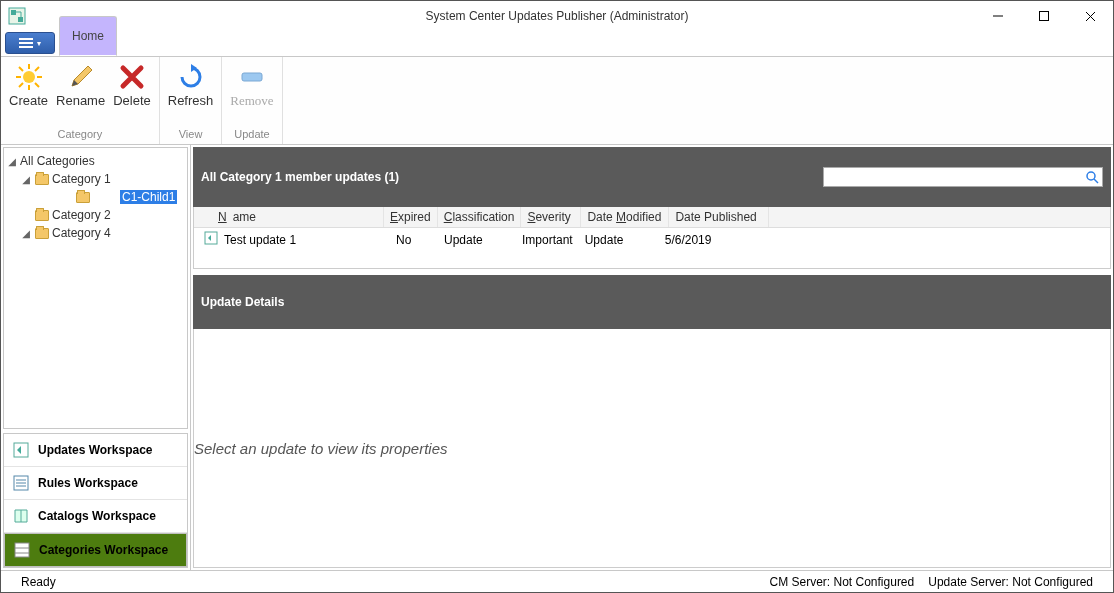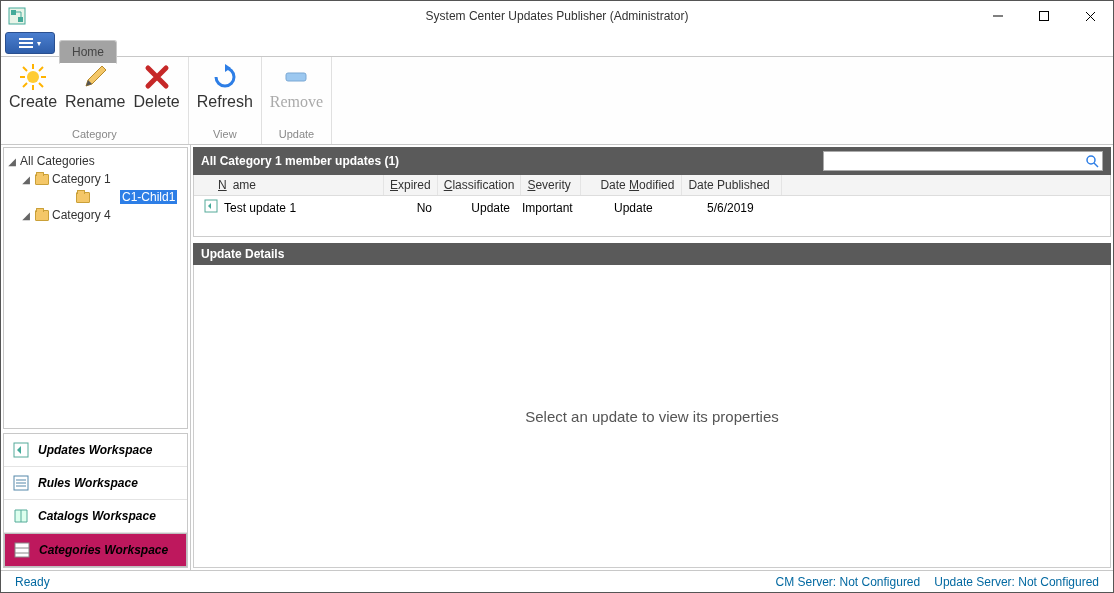--- a/index.html
+++ b/index.html
@@ -55,45 +55,45 @@
     border:1px solid #2a4f8f;
     border-radius:3px;
     color:#fff;
     display:flex;align-items:center;justify-content:center;
     gap:4px;
   }
   .filemenu .bars { width:14px;height:10px;display:flex;flex-direction:column;justify-content:space-between; }
   .filemenu .bars span{height:2px;background:#fff;}
   .filemenu .arrow{font-size:8px;}
   .tab {
-    padding: 4px 12px;
+    padding: 12px 12px;
     border: 1px solid #c8c8c8;
     border-bottom: 1px solid #fff;
-    background:#a3a3a3;
+    background:#c4b5fd;
     border-radius:3px 3px 0 0;
     margin-left:4px;
-    position:relative; top:8px;
+    position:relative; top:0;
     color:#444;
   }
   
   .ribbon {
     height: 88px;
     border-bottom:1px solid #c8c8c8;
     background:#fefefe;
     display:flex;
   }
   .rgroup {
     display:flex; flex-direction:column; border-right:1px solid #e0e0e0;
     padding:2px 4px;
   }
   .rgbtns { flex:1; display:flex; align-items:flex-start; }
   .rbtn {
     display:flex; flex-direction:column; align-items:center;
     padding:2px 4px; min-width:44px;
-    font-size:16px; color:#333;
+    font-size:13px; color:#333;
   }
   .rbtn.disabled { color:#aaa;font-family:Liberation Serif, serif; }
   .rgtitle { text-align:center; font-size:11px; color:#888; padding:2px 0; }
   .ricon { width:32px;height:32px;display:flex;align-items:center;justify-content:center; }
   
   .mainsplit { flex:1; display:flex; min-height:0; }
   .leftpane {
     width:190px; border-right:1px solid #c8c8c8;
     display:flex; flex-direction:column;
   }
@@ -105,62 +105,61 @@
   .trow .tw { width:12px; text-align:center; color:#666; font-size:10px;}
   .trow .fi { width:16px; display:inline-flex;align-items:center;justify-content:center;}
   .trow.sel .lbl { background:#2d7ee6; color:#fff; padding:0 2px;}
   .ind1{padding-left:14px;} .ind2{padding-left:28px;gap:29px;}
   
   .wsnav { border:1px solid #c8c8c8; margin:2px; }
   .wsitem {
     display:flex; align-items:center; gap:8px;
     padding:7px 8px; font-weight:bold; font-size:12px;
     border-bottom:1px solid #e4e4e4;
-    font-style:italic;
   }
   .wsitem:last-child { border-bottom:none; }
-  .wsitem.sel { background:#be185d; border:1px solid #bfbfbf; }
+  .wsitem.sel { background:#4d7c0f; border:1px solid #bfbfbf; }
   .wsicon { width:18px;height:18px;display:flex;align-items:center;justify-content:center;}
   
   .rightpane { flex:1; display:flex; flex-direction:column; padding:2px; min-width:0;}
   .panehdr {
     background:#5a5a5a; color:#fff; font-weight:bold;
-    padding:4px 8px; display:flex; align-items:center;
+    padding:20px 8px; display:flex; align-items:center;
   }
   .panehdr .search {
     margin-left:auto; width:280px; height:20px;
     background:#fff; border:1px solid #aaa; display:flex;align-items:center;
   }
   .panehdr .search input { flex:1; border:none; outline:none; font-size:12px; padding:0 4px; color:#000;}
   .mag { width:20px; color:#2d7ee6; display:flex;align-items:center;justify-content:center;}
   .grid { border:1px solid #ccc; border-top:none; font-size:12px;}
   .ghead { display:flex; background:#f4f4f4; border-bottom:1px solid #ddd;}
   .gh { padding:3px 6px; border-right:1px solid #e4e4e4; color:#333; }
   .gh u { text-decoration:underline; }
-  .grow-wrap { min-height:40px;text-align:right; }
+  .grow-wrap { min-height:40px; }
   .grow { display:flex; padding:3px 6px; align-items:center;}
   .gc { padding:0 6px; }
   .c-name{flex:0 0 190px; display:flex;align-items:center; gap:6px;}
   .c-exp{flex:0 0 48px;}
   .c-cls{flex:0 0 78px;}
   .c-sev{flex:0 0 60px;}
   .c-ut{flex:0 0 80px;}
-  .c-dm{flex:0 0 88px;margin-left:13px;}
+  .c-dm{flex:0 0 88px;}
   .c-dp{flex:0 0 100px;}
   .details-hdr { margin-top:6px; }
   .details-body {
     flex:1; border:1px solid #ccc; border-top:none;
-    display:flex; align-items:center; justify-content:center;
-    color:#555; font-size:15px;
+    display:flex; align-items:center; 
+    color:#555; font-size:15px;font-style:italic;
   }
   
   .statusbar {
     height:22px; border-top:1px solid #c8c8c8;
-    display:flex; align-items:center; padding:0 14px;
-    font-size:12px; color:#0369a1; gap:14px;
+    display:flex; align-items:center; padding:0 20px;
+    font-size:12px; color:#000000; gap:14px;
   }
   .statusbar .sp { margin-left:auto; }
   
   .folder{width:14px;height:11px;background:#f4c768;border:1px solid #caa038;border-radius:1px;position:relative;}
   .folder:before{content:"";position:absolute;top:-3px;left:0;width:6px;height:3px;background:#f4c768;border:1px solid #caa038;border-bottom:none;border-radius:1px 1px 0 0;}
 </style>
 </head>
 <body>
 
 <div class="titlebar">
@@ -292,20 +291,27 @@
           <span class="lbl">Category 1</span>
         </div>
       <div class="trow ind2 sel">
           <span class="tw"></span>
           <span class="fi">
             <span class="folder"></span>
           </span>
           <span class="lbl">C1-Child1</span>
         </div>
       <div class="trow ind1">
+          <span class="tw"></span>
+          <span class="fi">
+            <span class="folder"></span>
+          </span>
+          <span class="lbl">Category 2</span>
+        </div>
+      <div class="trow ind1">
           <span class="tw">◢</span>
           <span class="fi">
             <span class="folder"></span>
           </span>
           <span class="lbl">Category 4</span>
         </div>
     </div>
     <div class="wsnav">
       <div class="wsitem">
         <span class="wsicon">

